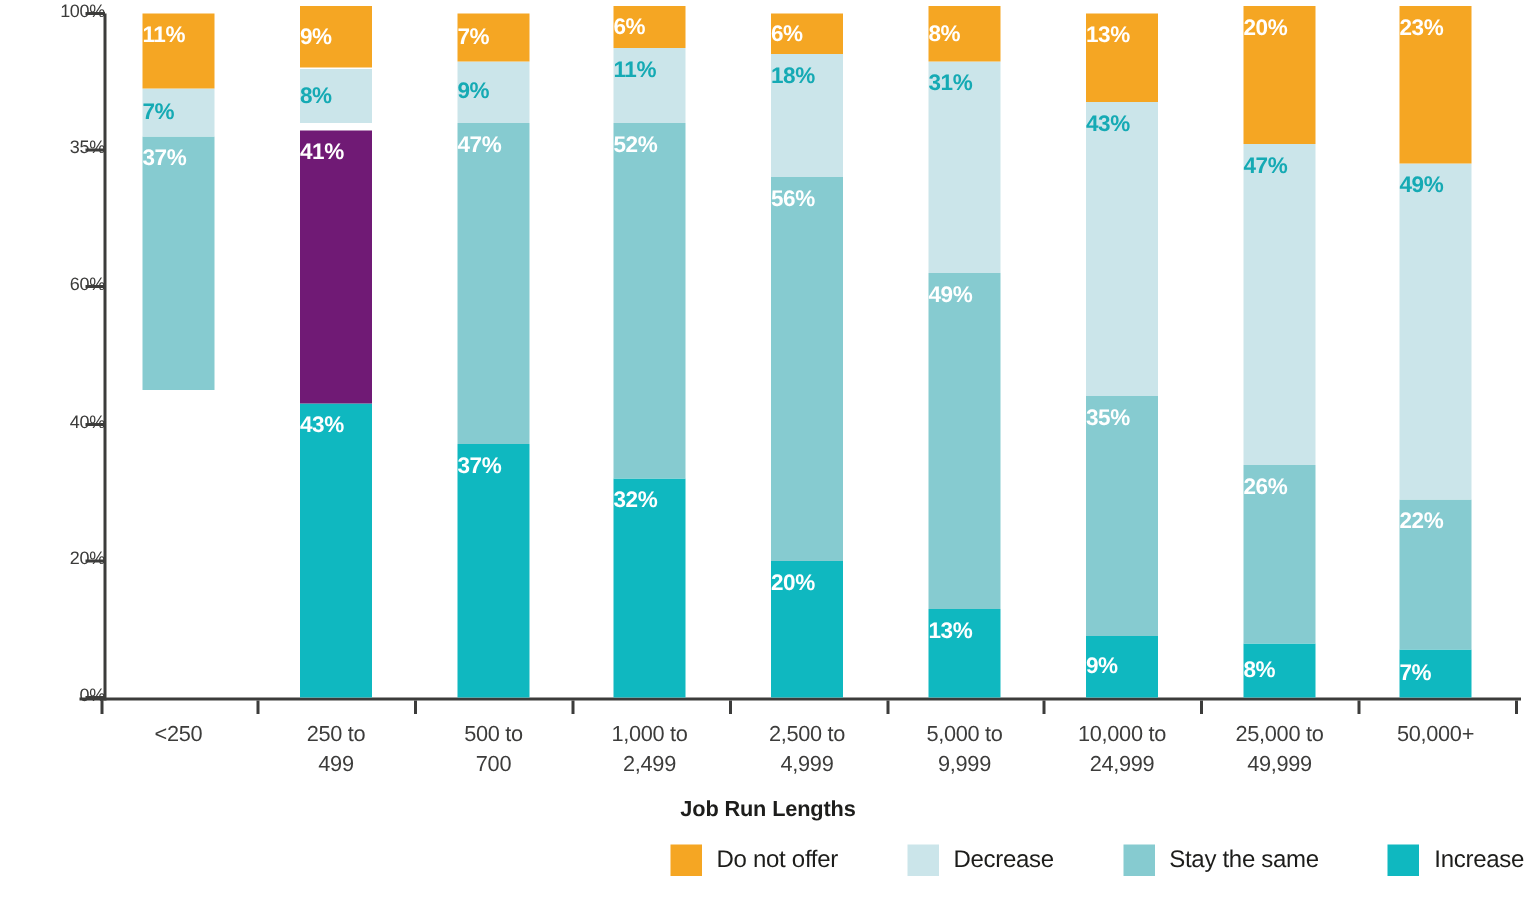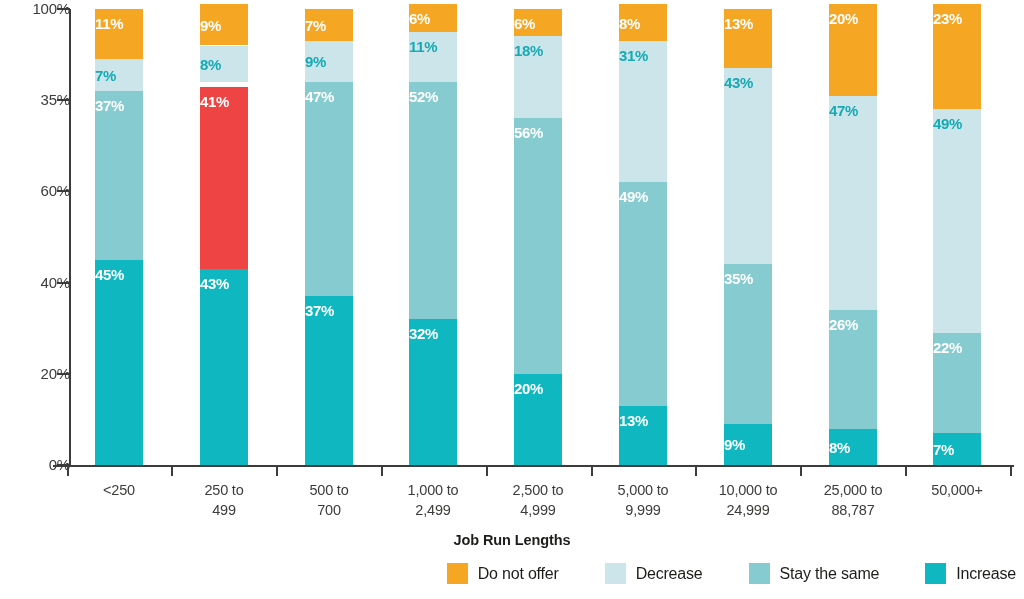--- a/index.html
+++ b/index.html
@@ -50,21 +50,21 @@
     left: 57px;
     width: 13px;
     height: 2px;
     background: #3c3c3b;
   }
   .y-tick-label {
     position: absolute;
     right: 0;
     width: 54px;
     text-align: right;
-    font-size: 15px;
+    font-size: 12px;
     color: #3c3c3b;
     letter-spacing: -0.2px;
   }
   .y-tick-wrap {
     position: absolute;
     left: 0;
     width: 70px;
     height: 0;
   }
   .x-tick-mark {
@@ -199,38 +199,35 @@
       <div class="x-tick-mark" style="left: 486px;"></div>
       <div class="x-tick-mark" style="left: 591px;"></div>
       <div class="x-tick-mark" style="left: 695px;"></div>
       <div class="x-tick-mark" style="left: 800px;"></div>
       <div class="x-tick-mark" style="left: 905px;"></div>
       <div class="x-tick-mark" style="left: 1010px;"></div>
     </div>
 
   <div class="plot-area" id="plot-area">
       <div class="bar-group" style="left: 24px; height: 456px;">
-        <div class="segment" style="bottom: 0px; height: 205.2px; background: rgb(15, 184, 192);">
-          <div class="seg-label top" style="color: rgb(255, 255, 255);">45%</div>
-        </div>
         <div class="segment" style="bottom: 205.2px; height: 168.72px; background: rgb(134, 203, 208);">
           <div class="seg-label top" style="color: rgb(255, 255, 255);">37%</div>
         </div>
         <div class="segment" style="bottom: 373.92px; height: 31.92px; background: rgb(203, 229, 234);">
           <div class="seg-label mid" style="color: rgb(21, 170, 180);">7%</div>
         </div>
         <div class="segment" style="bottom: 405.84px; height: 50.16px; background: rgb(245, 166, 35);">
           <div class="seg-label top" style="color: rgb(255, 255, 255);">11%</div>
         </div>
       </div>
       <div class="bar-group" style="left: 129px; height: 456px;">
         <div class="segment" style="bottom: 0px; height: 196.08px; background: rgb(15, 184, 192);">
           <div class="seg-label top" style="color: rgb(255, 255, 255);">43%</div>
         </div>
-        <div class="segment" style="bottom: 196.08px; height: 182px; background: #ef4444;">
+        <div class="segment" style="bottom: 196.08px; height: 182px; background: #701a75;">
           <div class="seg-label top" style="color: rgb(255, 255, 255);">41%</div>
         </div>
         <div class="segment" style="bottom: 383.04px; height: 36.48px; background: rgb(203, 229, 234);">
           <div class="seg-label mid" style="color: rgb(21, 170, 180);">8%</div>
         </div>
         <div class="segment" style="bottom: 419.52px; height: 41.04px; background: rgb(245, 166, 35);">
           <div class="seg-label mid" style="color: rgb(255, 255, 255);">9%</div>
         </div>
       </div>
       <div class="bar-group" style="left: 234px; height: 456px;">
@@ -356,21 +353,21 @@
       <div class="cat-label" style="left: 581px;">
         <div>5,000 to</div>
         <div>9,999</div>
       </div>
       <div class="cat-label" style="left: 686px;">
         <div>10,000 to</div>
         <div>24,999</div>
       </div>
       <div class="cat-label" style="left: 791px;">
         <div>25,000 to</div>
-        <div>88,787</div>
+        <div>49,999</div>
       </div>
       <div class="cat-label" style="left: 895px;">
         <div>50,000+</div>
       </div>
     </div>
 
   <div class="axis-title">Job Run Lengths</div>
 
   <div class="legend" id="legend">
       <div class="legend-item">

